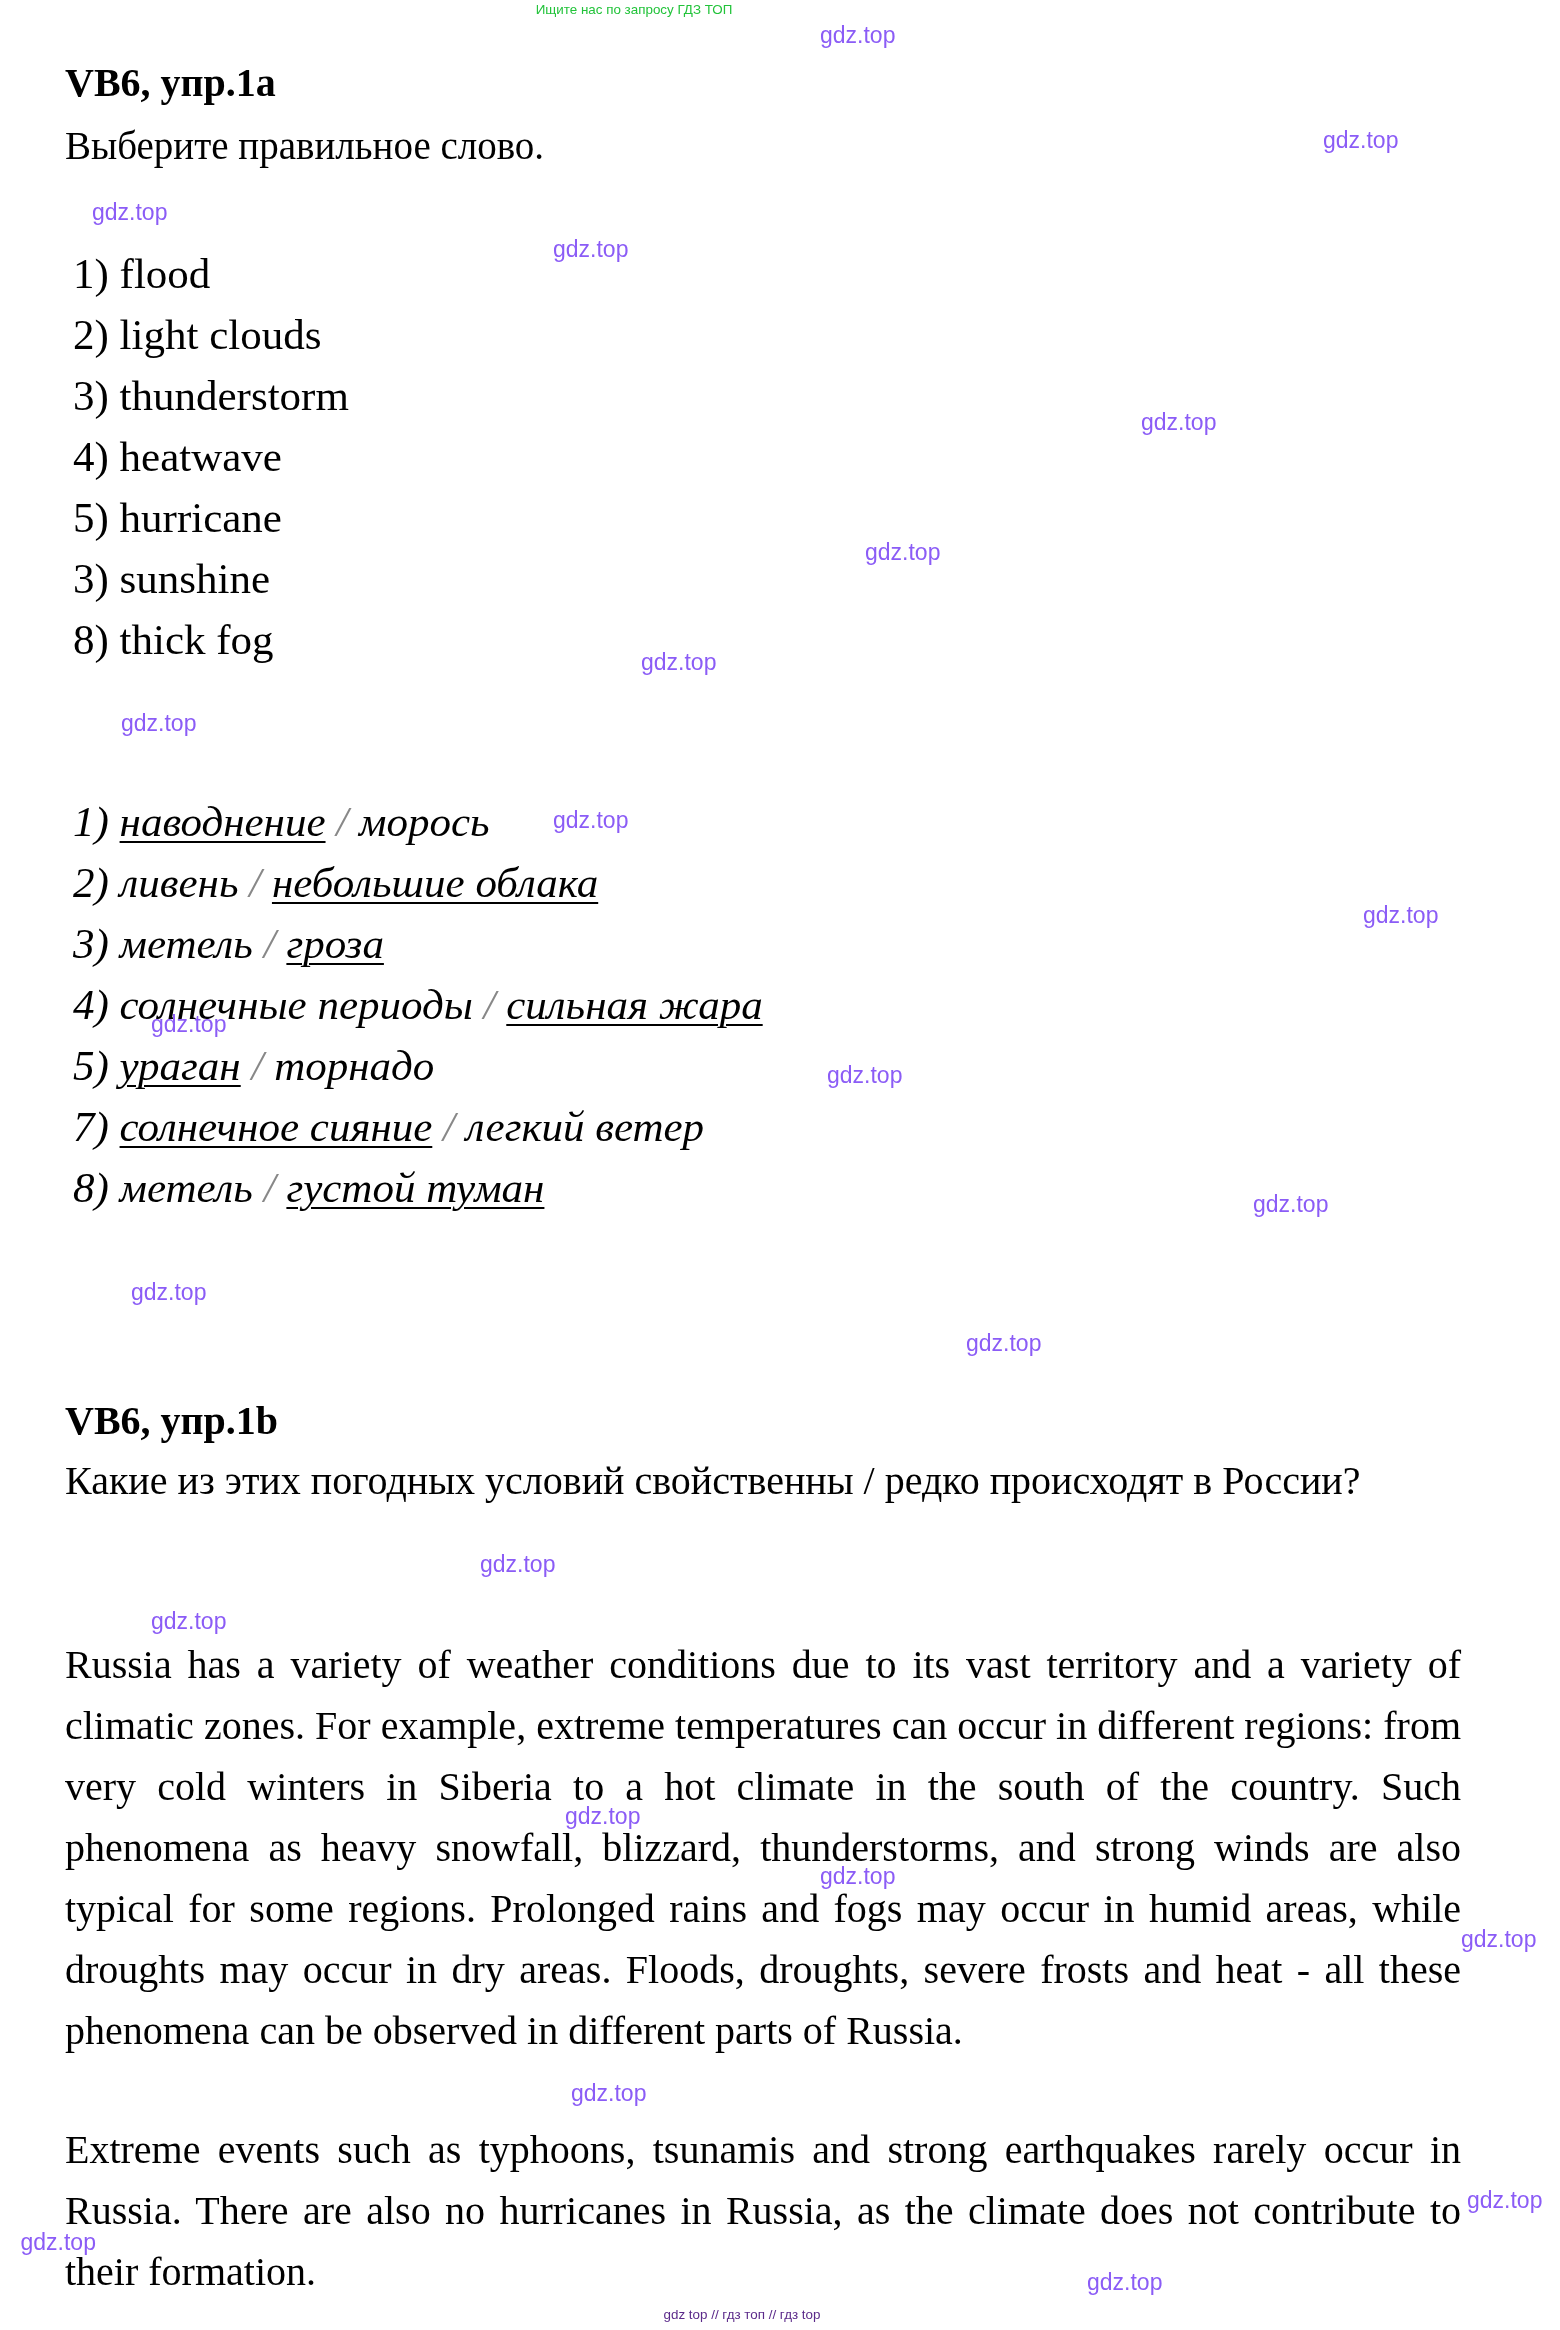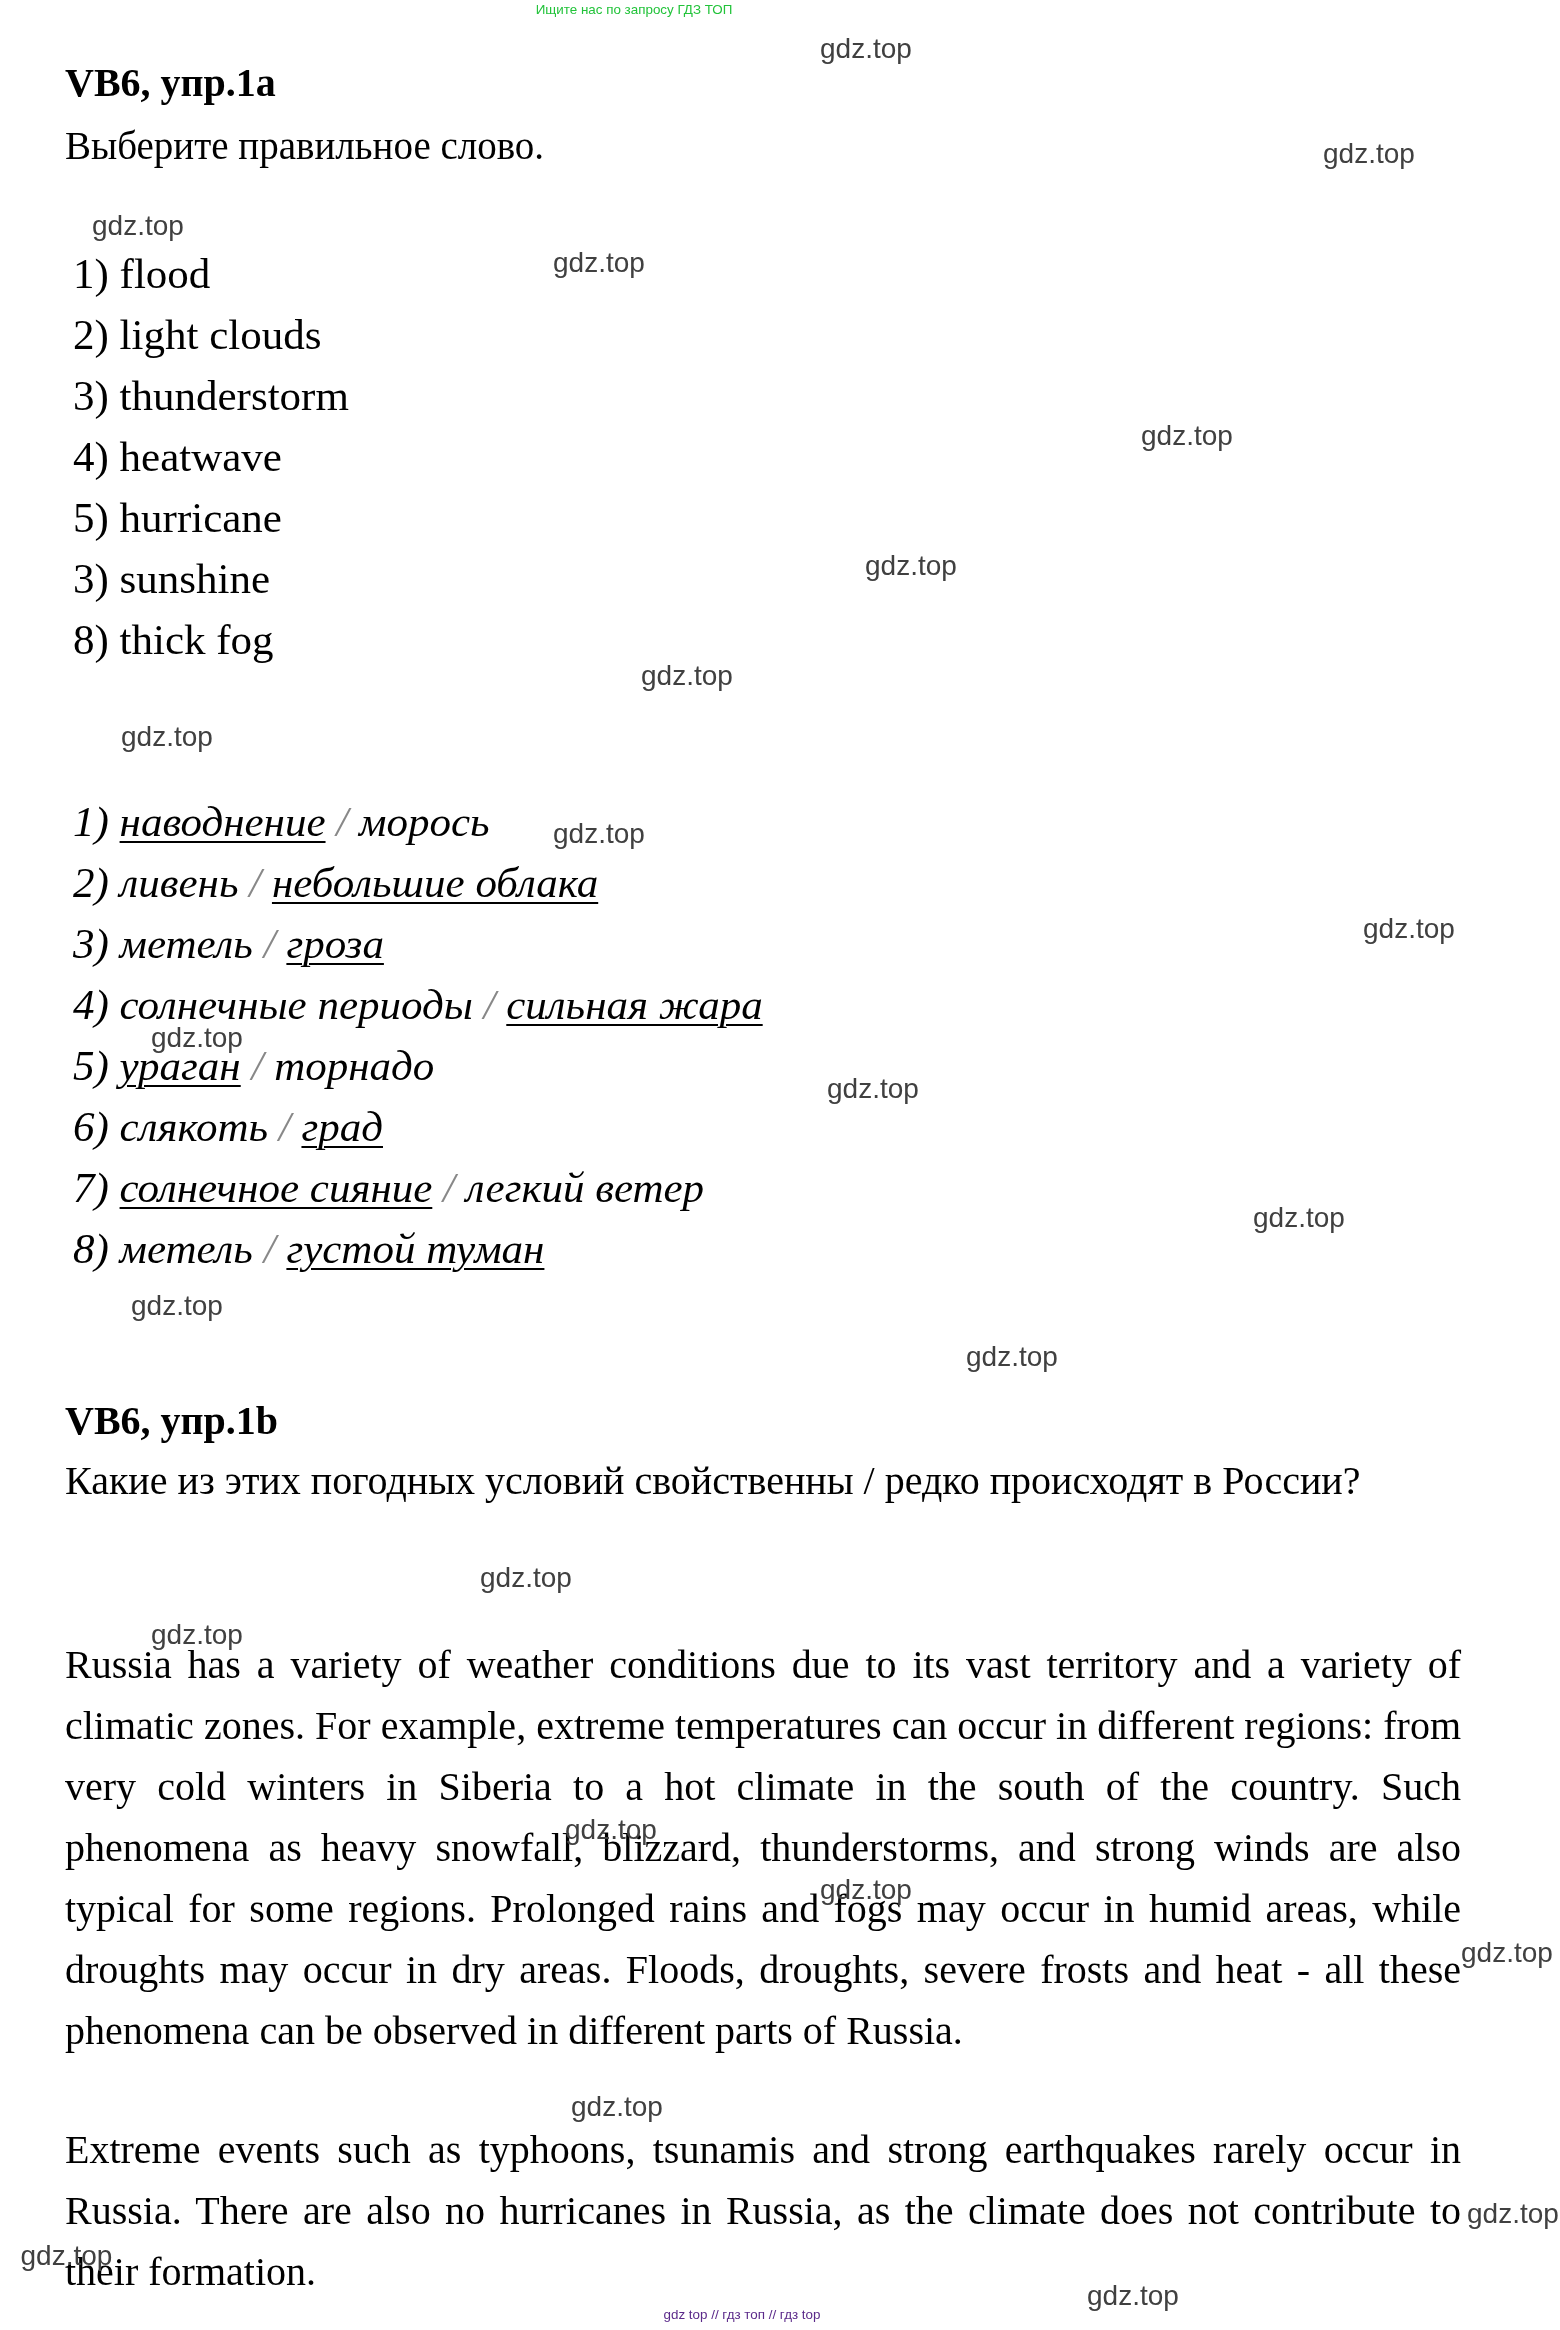--- a/index.html
+++ b/index.html
@@ -1,21 +1,21 @@
 <!DOCTYPE html>
 <html style="font-size:12.6px"><head>
 <meta charset="utf-8">
 <style>
   html, body { margin: 0; padding: 0; background: #ffffff; }
   body { width: 1560px; height: 2330px; position: relative; overflow: hidden; }
   .serif { font-family: "Liberation Serif", "DejaVu Serif", serif; color: #000; }
   .sans { font-family: "Liberation Sans", "DejaVu Sans", sans-serif; }
   .top-banner { position: absolute; top: 1.6px; left: 0; width: 1268px; text-align: center; color: #22c33a; font-size: 13.4px; }
   .footer { position: absolute; top: 2307px; left: 0; width: 1484px; text-align: center; color: #5b2a8a; font-size: 13.4px; }
-  .wm { position: absolute; font-size: 28px; color: #404040; white-space: nowrap; line-height: 1; margin-top: 11px; }
+  .wm { position: absolute; font-size: 23px; color: #8b5cf6; white-space: nowrap; line-height: 1; }
   .h { position: absolute; left: 65px; font-size: 40px; font-weight: bold; line-height: 1; }
   .p { position: absolute; left: 65px; font-size: 39px; line-height: 1; white-space: nowrap; }
   .list { position: absolute; left: 65px; margin: 8px; padding: 0; list-style: none; }
   .list li { font-size: 43px; height: 61px; line-height: 61px; white-space: nowrap; }
   .ans li { font-style: italic; }
   .ans .u { text-decoration: underline; text-decoration-thickness: 2.4px; text-underline-offset: 4.7px; }
   .ans .sl { color: #888; }
   .para { position: absolute; left: 65px; width: 1396px; font-size: 40px; line-height: 61px; text-align: justify; margin: 0; hyphens: manual; }
 </style>
 </head>
@@ -35,21 +35,20 @@
   <li>3) sunshine</li>
   <li>8) thick fog</li>
 </ul>
 
 <ul class="list ans serif" id="answers" style="top:783px;">
     <li><span>1)</span> <span class="u">наводнение</span> <span class="sl">/</span> <span>морось</span></li>
     <li><span>2)</span> <span>ливень</span> <span class="sl">/</span> <span class="u">небольшие облака</span></li>
     <li><span>3)</span> <span>метель</span> <span class="sl">/</span> <span class="u">гроза</span></li>
     <li><span>4)</span> <span>солнечные периоды</span> <span class="sl">/</span> <span class="u">сильная жара</span></li>
     <li><span>5)</span> <span class="u">ураган</span> <span class="sl">/</span> <span>торнадо</span></li>
-    <li><span>6)</span> <span>слякоть</span> <span class="sl">/</span> <span class="u">град</span></li>
     <li><span>7)</span> <span class="u">солнечное сияние</span> <span class="sl">/</span> <span>легкий ветер</span></li>
     <li><span>8)</span> <span>метель</span> <span class="sl">/</span> <span class="u">густой туман</span></li>
   </ul>
 
 <div class="h serif" style="top:1401px;">VB6, упр.1b</div>
 <div class="para serif" style="top:1450px;">Какие из этих погодных условий свойственны / редко происходят в России?</div>
 <p class="para serif" style="top:1634px;">Russia has a variety of weather conditions due to its vast territory and a va­riety of climatic zones. For example, extreme temperatures can occur in dif­ferent regions: from very cold winters in Siberia to a hot climate in the south of the country. Such phenomena as heavy snowfall, blizzard, thunderstorms, and strong winds are also typical for some regions. Prolonged rains and fogs may occur in humid areas, while droughts may occur in dry areas. Floods, droughts, severe frosts and heat - all these phenomena can be observed in different parts of Russia.</p>
 <p class="para serif" style="top:2119px;">Extreme events such as typhoons, tsunamis and strong earthquakes rarely occur in Russia. There are also no hurricanes in Russia, as the climate does not contribute to their formation.</p>
 
 <div class="wm sans" style="left:820px;top:23.6px;">gdz.top</div>

